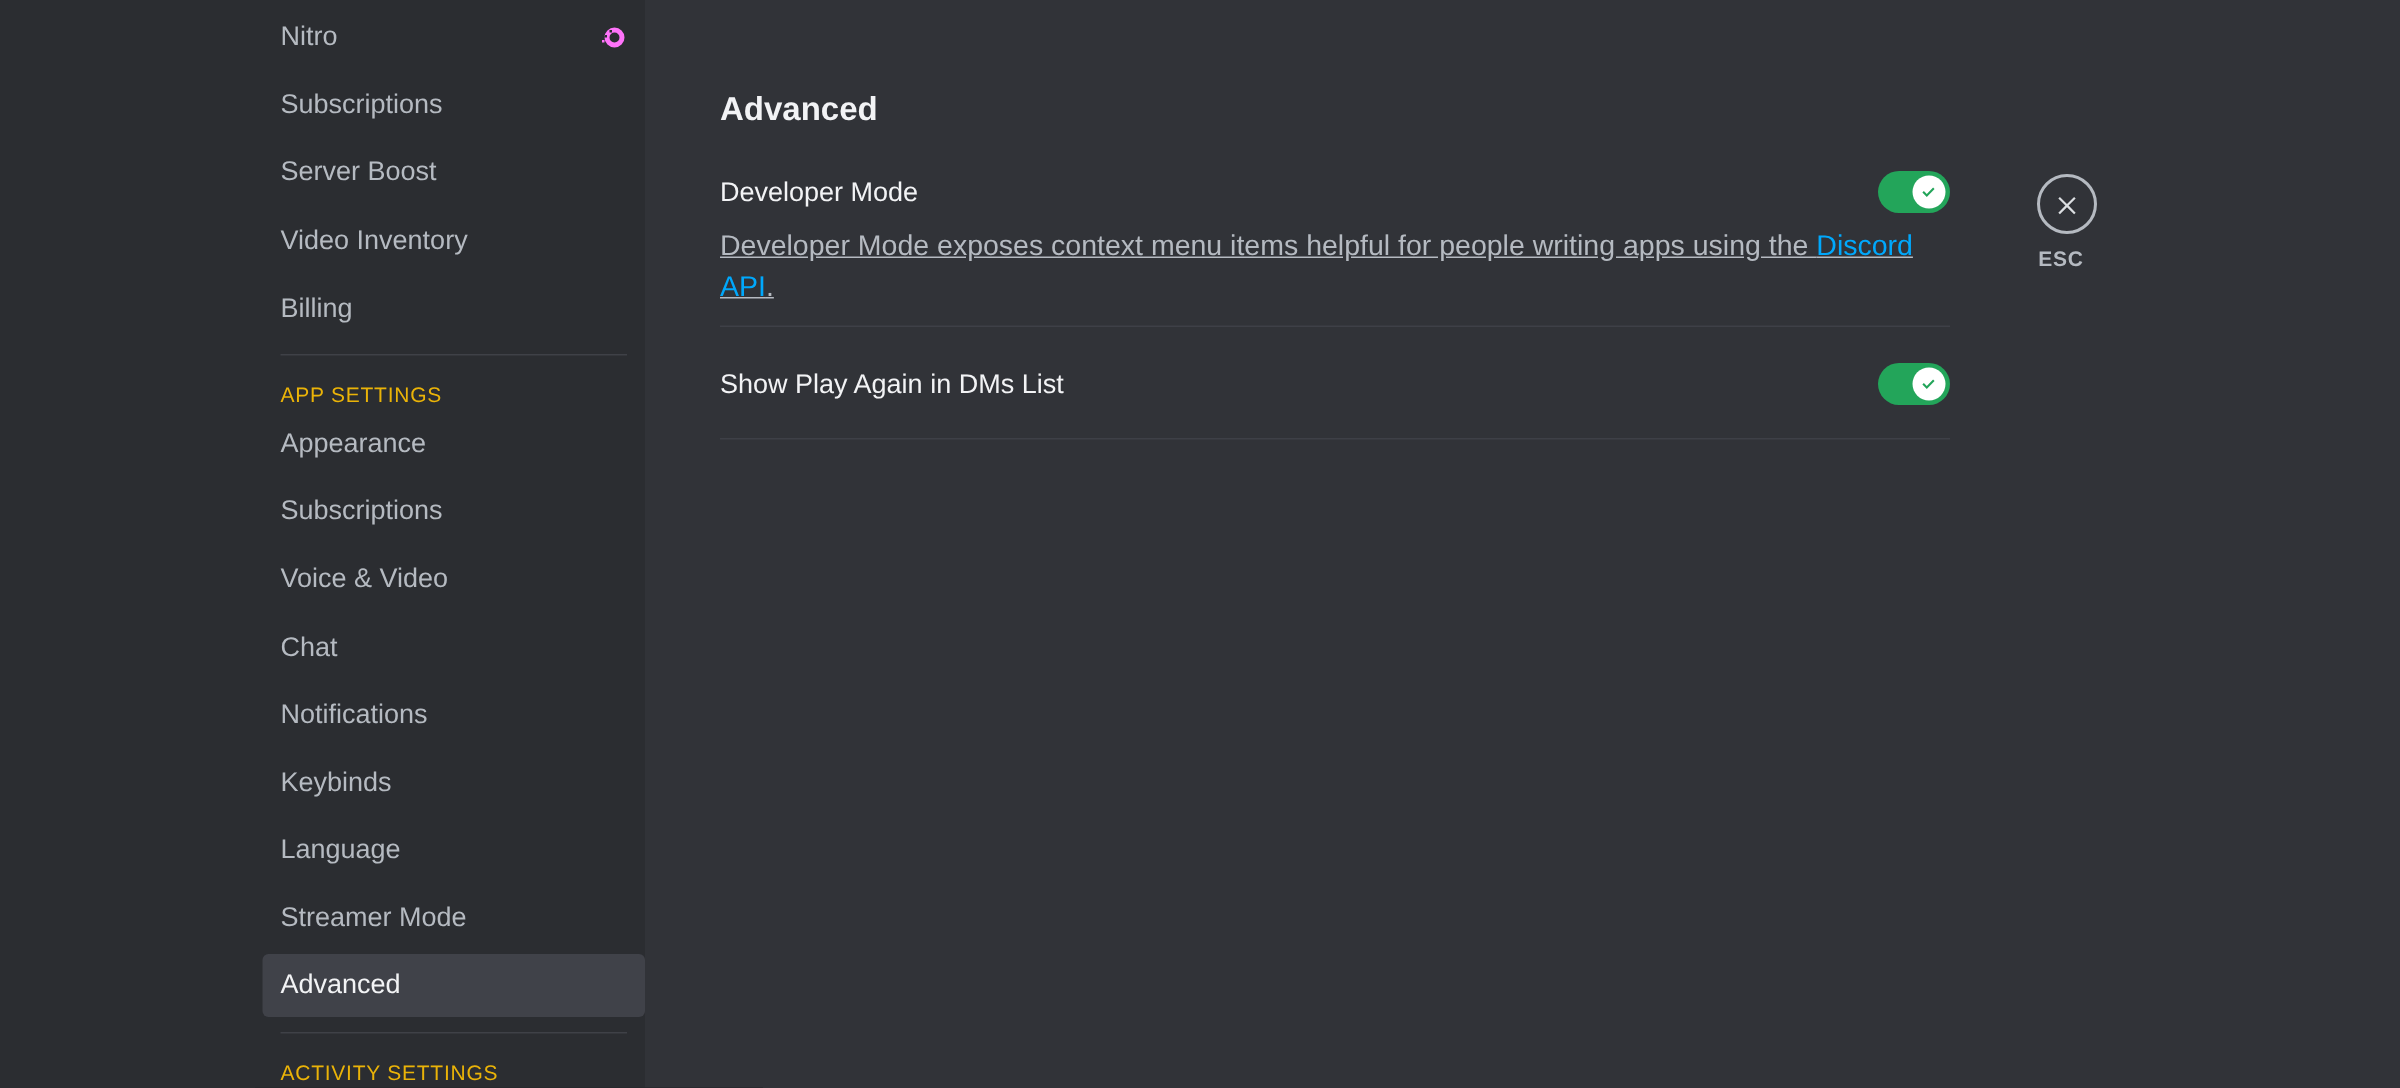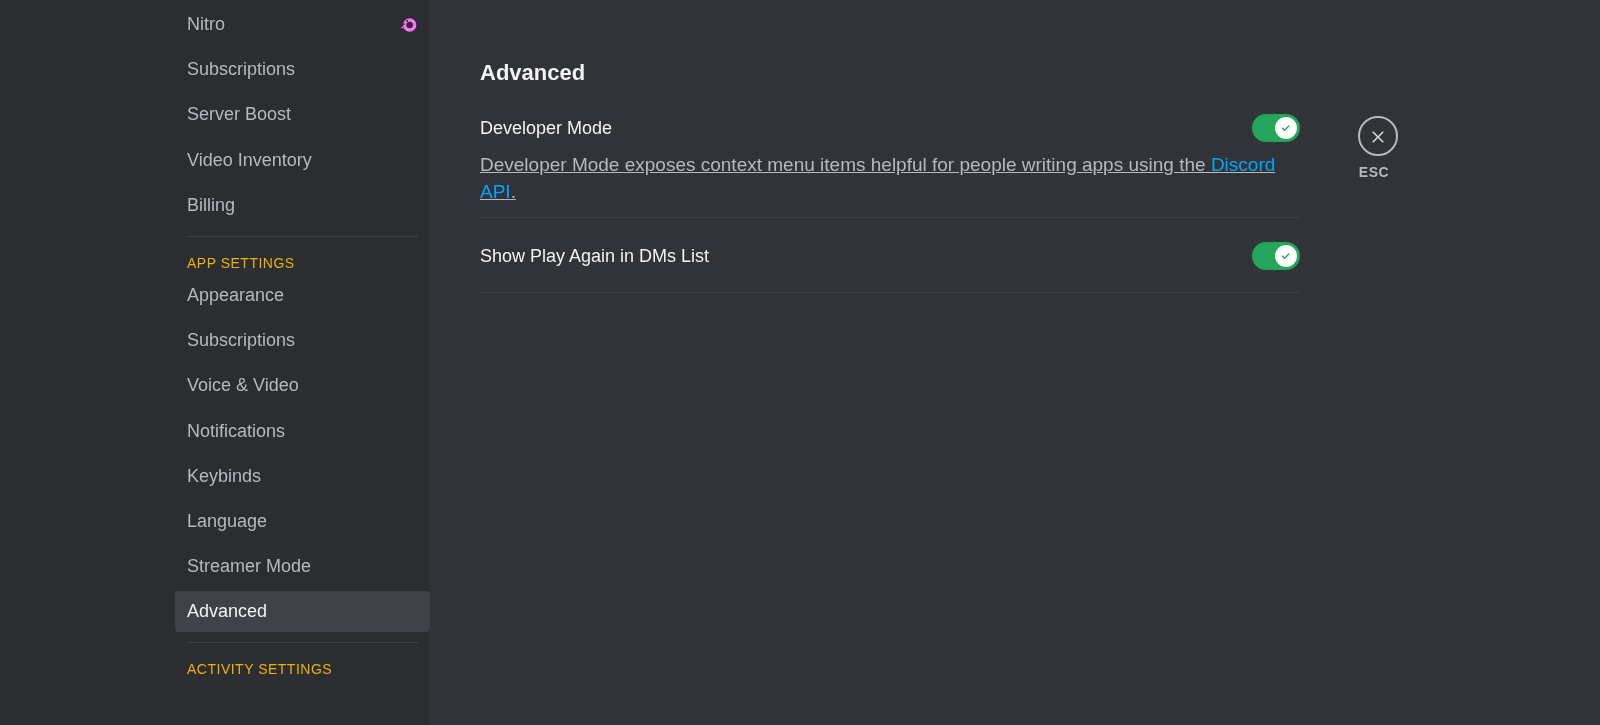--- a/index.html
+++ b/index.html
@@ -192,20 +192,23 @@
       <div class="sidebar-header">APP SETTINGS</div>
 
       <div class="sidebar-item">
         <span>Appearance</span>
       </div>
       <div class="sidebar-item">
         <span>Subscriptions</span>
       </div>
       <div class="sidebar-item">
         <span>Voice &amp; Video</span>
+      </div>
+      <div class="sidebar-item">
+        <span>Chat</span>
       </div>
       <div class="sidebar-item">
         <span>Notifications</span>
       </div>
       <div class="sidebar-item">
         <span>Keybinds</span>
       </div>
       <div class="sidebar-item">
         <span>Language</span>
       </div>

